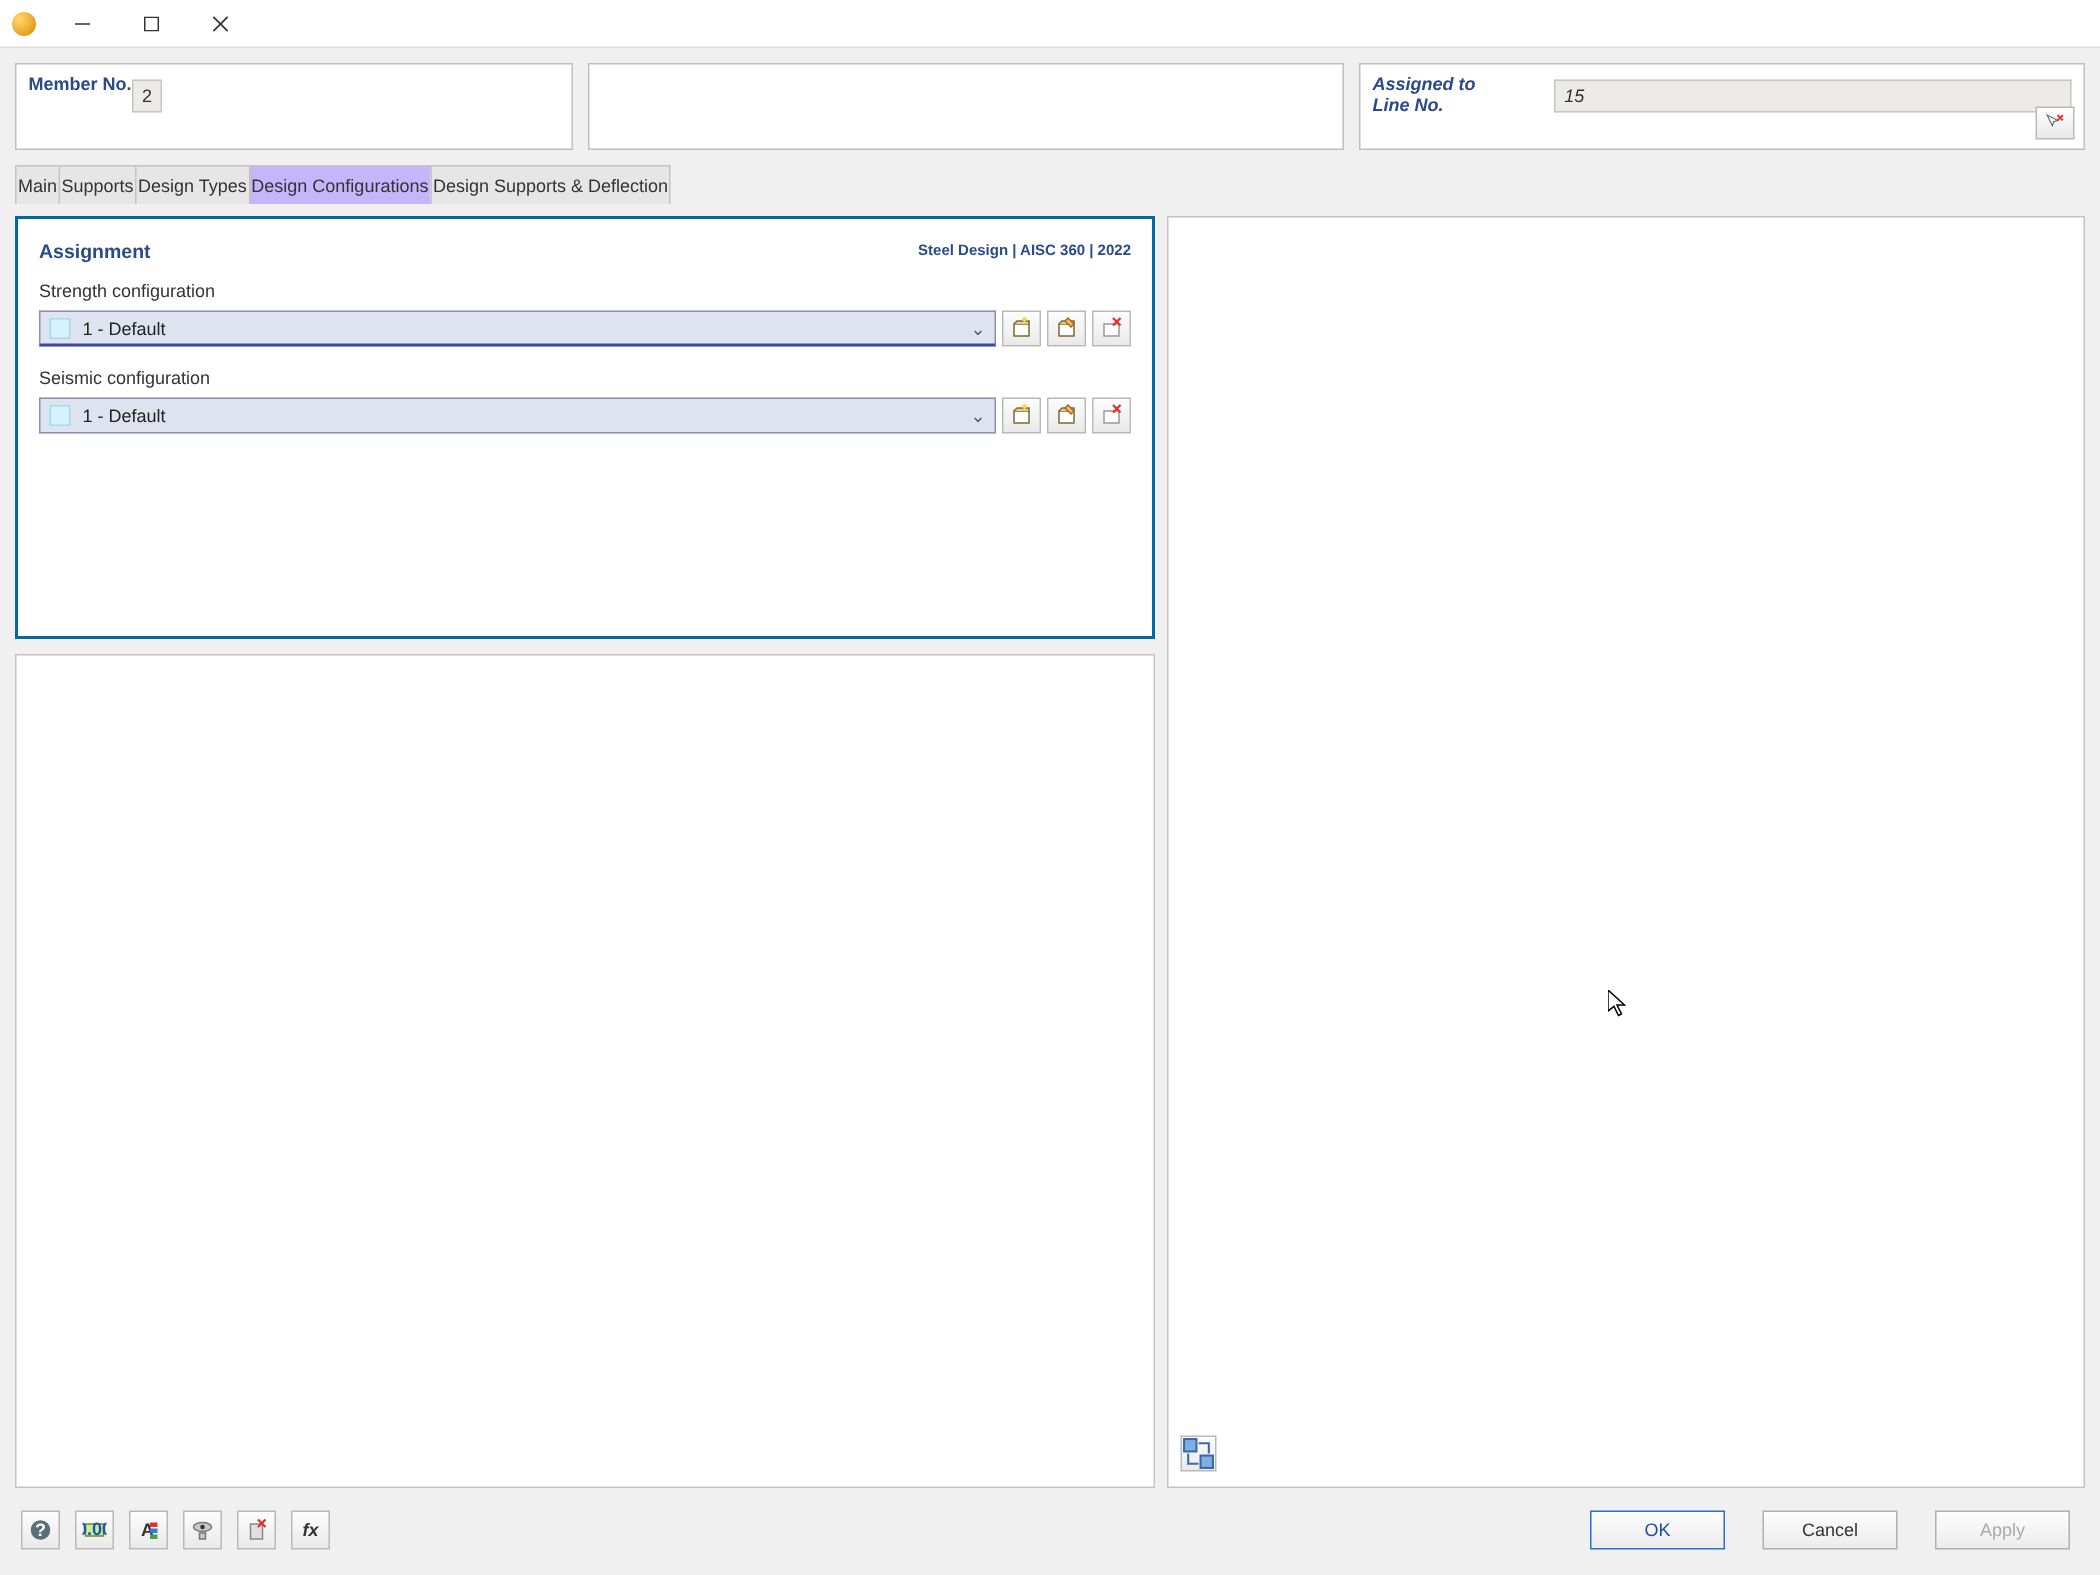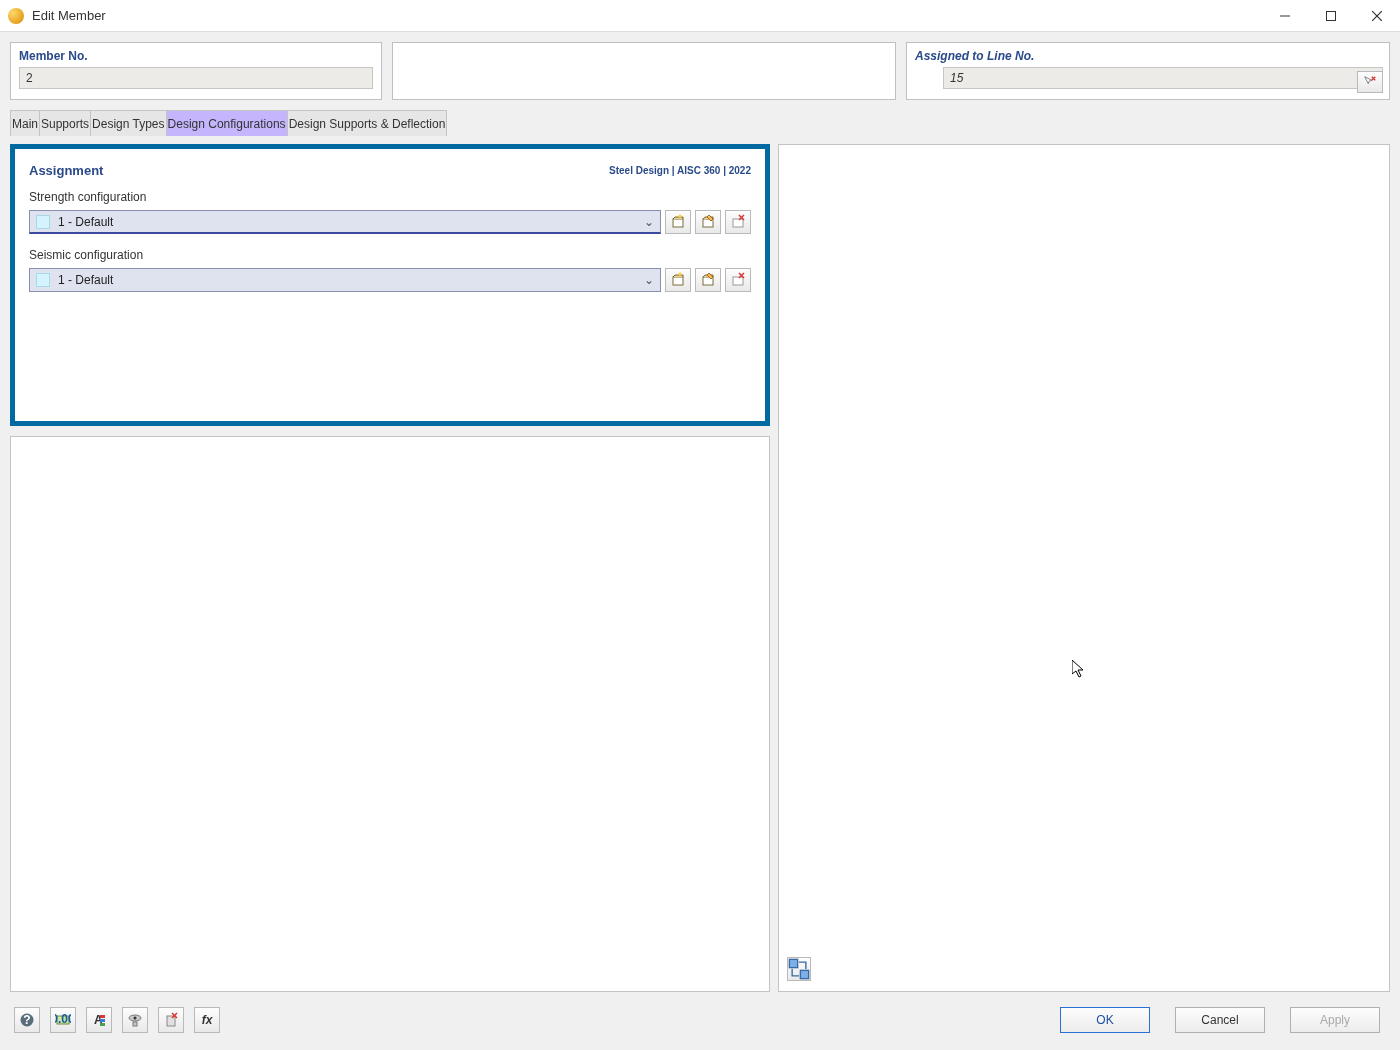--- a/index.html
+++ b/index.html
@@ -8,38 +8,38 @@
 .titlebar { height: 32px; background: #fff; display: flex; align-items: center; padding-left: 8px; border-bottom: 1px solid #ddd; }
 .titlebar .app-icon { width: 16px; height: 16px; margin-right: 8px; background: radial-gradient(circle at 30% 30%, #ffd86b, #d98a00); border-radius: 50%; }
 .titlebar .title { flex: 1; color: #333; font-size: 13px; }
 .winbtns { display: flex; }
 .winbtn { width: 46px; height: 32px; display: flex; align-items: center; justify-content: center; color: #333; }
 .winbtn svg { width: 10px; height: 10px; }
 
 .content { position: absolute; top: 32px; left: 0; right: 0; bottom: 0; padding: 10px; display: flex; flex-direction: column; gap: 8px; }
 
 .top-row { display: flex; gap: 10px; height: 58px; }
-.panel { background: #fff; border: 1px solid #bfbfbf; padding: 6px 8px; display: flex; flex-direction: column; }
+.panel { background: #fff; border: 1px solid #bfbfbf; padding: 6px 8px; display: flex; flex-direction: row; }
 .panel.member { width: 372px; }
 .panel.mid { flex: 1; }
 .panel.assigned { width: 484px; position: relative; font-style: italic; }
 .panel-label { font-weight: 600; color: #2a4a8a; font-size: 12px; }
 .panel-input { margin-top: 4px; height: 22px; background: #ecebe8; border: 1px solid #c7c5bf; padding: 0 6px; display: flex; align-items: center; color: #333; }
 .assigned .panel-input { width: 440px; margin-left: 28px; }
 .assigned .pick-btn { position: absolute; right: 6px; bottom: 6px; width: 26px; height: 22px; border: 1px solid #b9b9b9; background: linear-gradient(#fdfdfd,#e9e9e9); display: flex; align-items: center; justify-content: center; }
 .assigned .pick-btn svg { width: 14px; height: 14px; }
 
 .tabstrip { display: flex; height: 26px; align-items: stretch; margin-top: 2px; }
 .tab { padding: 0 1px; display: flex; align-items: center; background: #e6e6e6; border: 1px solid #c4c4c4; border-bottom: none; color: #333; border-right: none; }
 .tab:last-child { border-right: 1px solid #c4c4c4; }
 .tab.active { background: #c4b5fd; font-weight: 400; }
 
 .main-row { display: flex; gap: 8px; flex: 1; min-height: 0; }
 .left-col { width: 760px; display: flex; flex-direction: column; gap: 10px; }
-.assign-panel { background: #fff; border: 5px solid #0369a1; padding: 14px 14px 12px 14px; height: 282px; }
+.assign-panel { background: #fff; border: 2px solid #0369a1; padding: 14px 14px 12px 14px; height: 282px; }
 .assign-header { display: flex; justify-content: space-between; align-items: center; margin-bottom: 12px; }
 .assign-header .lbl { color: #2a4a8a; font-weight: 600; font-size: 13px; }
 .assign-header .std { color: #2a4a8a; font-weight: 600; font-size: 10px; }
 .cfg-label { color: #333; margin-bottom: 6px; margin-top: 8px; display: block; }
 .cfg-row { display: flex; gap: 4px; align-items: center; margin-bottom: 14px; }
 .cfg-select { flex: 1; height: 24px; background: #dfe3f0; border: 1px solid #8a8fb0; display: flex; align-items: center; padding: 0 6px; position: relative; }
 .cfg-select.first { border-bottom: 2px solid #3a4b9e; }
 .cfg-select .swatch { width: 14px; height: 14px; background: #d4f3ff; border: 1px solid #a7d8e8; margin-right: 8px; }
 .cfg-select .sel-text { flex: 1; color: #222; }
 .cfg-select .chev { color: #555; }
@@ -59,21 +59,20 @@
 .btn.primary { border-color: #2a6fd6; color: #1b4da0; }
 .btn.disabled { color: #aaa; }
 
 .cursor { position: absolute; left: 1072px; top: 660px; width: 14px; height: 20px; pointer-events: none; }
 </style>
 </head>
 <body>
 
 <div class="titlebar">
   <div class="app-icon"></div>
-  <div class="title">Edit Member</div>
   <div class="winbtns">
     <div class="winbtn">
         <svg viewBox="0 0 10 10">
           <line x1="0" y1="5" x2="10" y2="5" stroke="#333" stroke-width="1"></line>
         </svg>
       </div>
     <div class="winbtn">
         <svg viewBox="0 0 10 10">
           <rect x="0.5" y="0.5" width="9" height="9" fill="none" stroke="#333" stroke-width="1"></rect>
         </svg>

